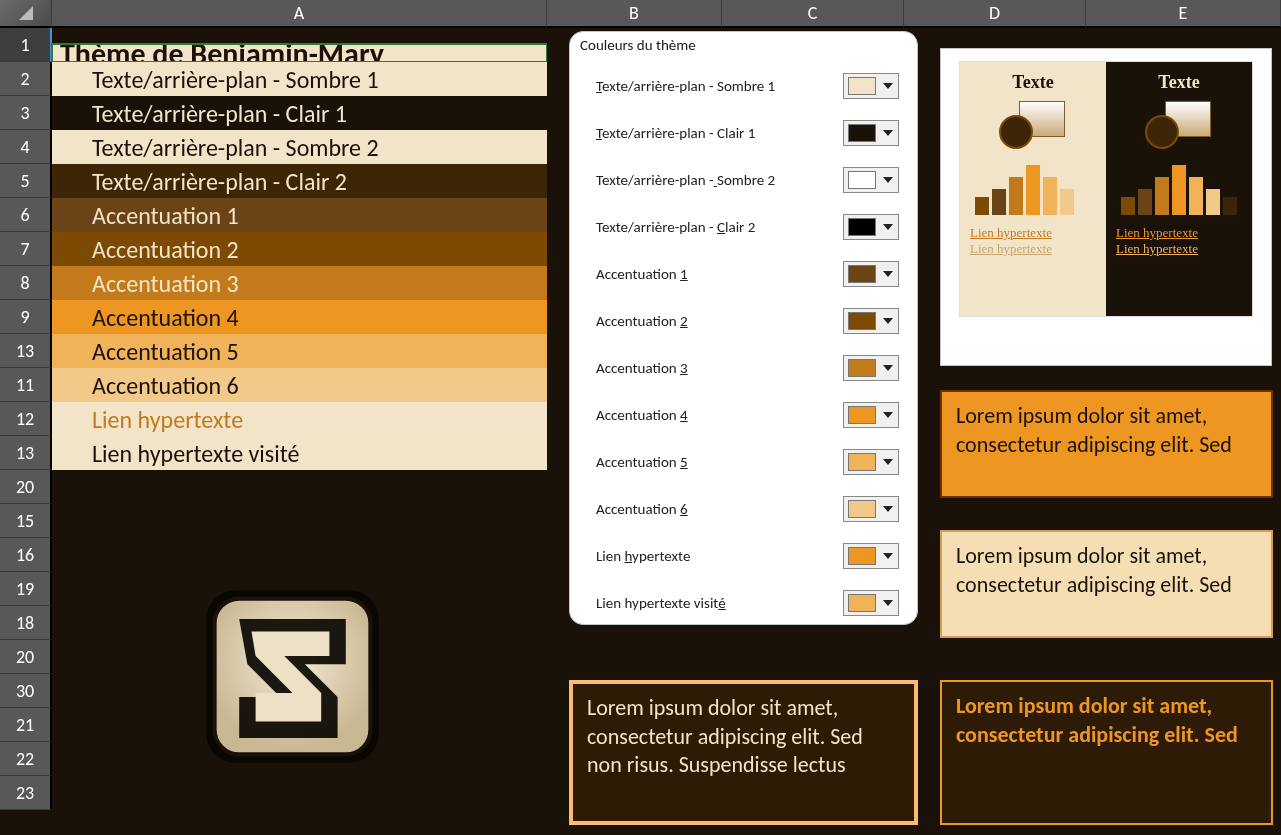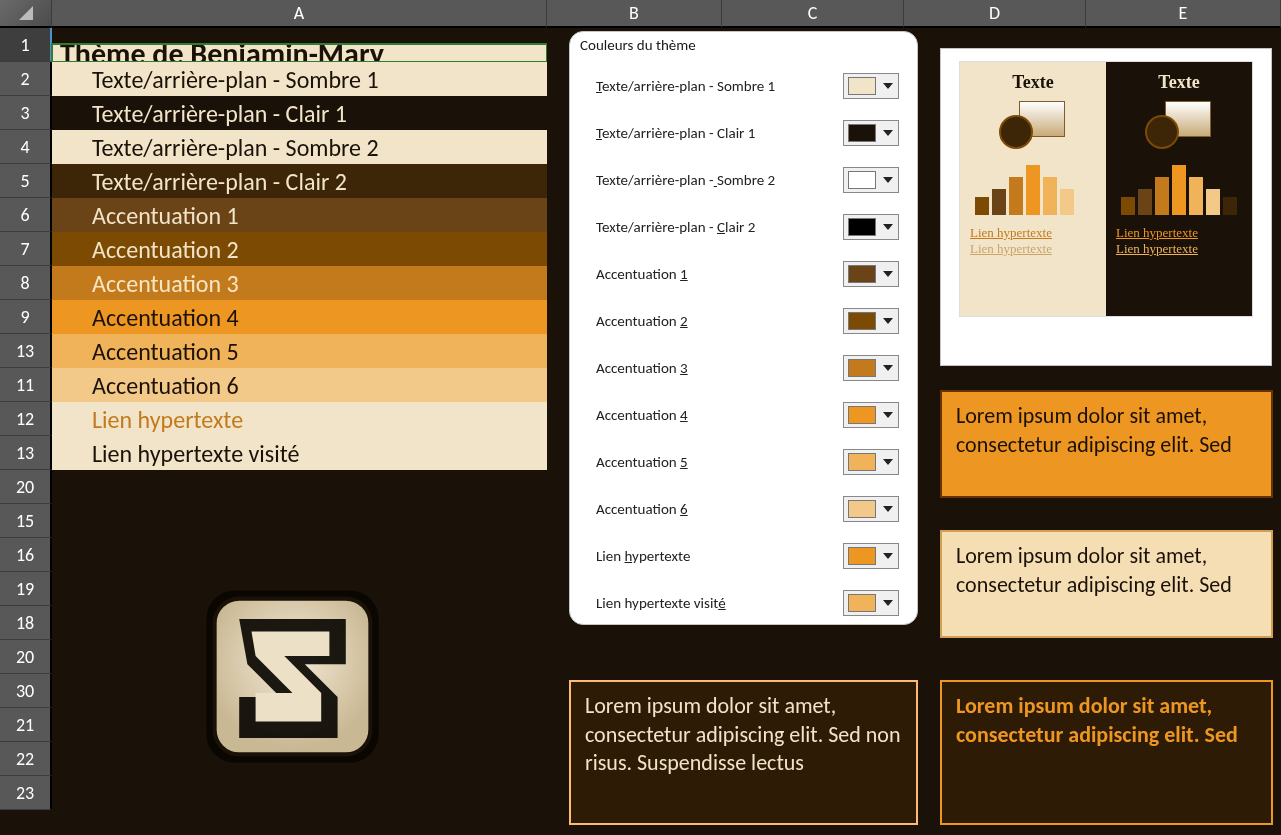--- a/index.html
+++ b/index.html
@@ -118,21 +118,21 @@
   .ex-links a { display:block; text-decoration:underline; }
   
   .textbox {
     position:absolute;
     font-size:22px;
     line-height:1.3;
     padding:10px 14px;
   }
   .tb1 { left:940px; top:390px; width:333px; height:108px; background:#ed9622; border:2px solid #6a3200; color:#1a1108;}
   .tb2 { left:940px; top:530px; width:333px; height:108px; background:#f5deb3; border:2px solid #d0a050; color:#1a1108;}
-  .tb3 { left:569px; top:680px; width:349px; height:145px; background:#2d1b05; border:2px solid #fdba74; color:#f2e4c8;}
+  .tb3 { left:569px; top:680px; width:349px; height:145px; background:#2d1b05; border:4px solid #fdba74; color:#f2e4c8;}
   .tb4 { left:940px; top:680px; width:333px; height:145px; background:#2d1b05; border:2px solid #ed9622; color:#ed9622; font-weight:700;}
   
   .logo { position:absolute; left:190px; top:574px; width:205px; height:205px; }
 </style>
 </head>
 <body>
 
 <div class="sheet" id="sheet" style="grid-template-rows: 28px repeat(23, 34px);">
     <div class="corner">
       <svg viewBox="0 0 10 10">

